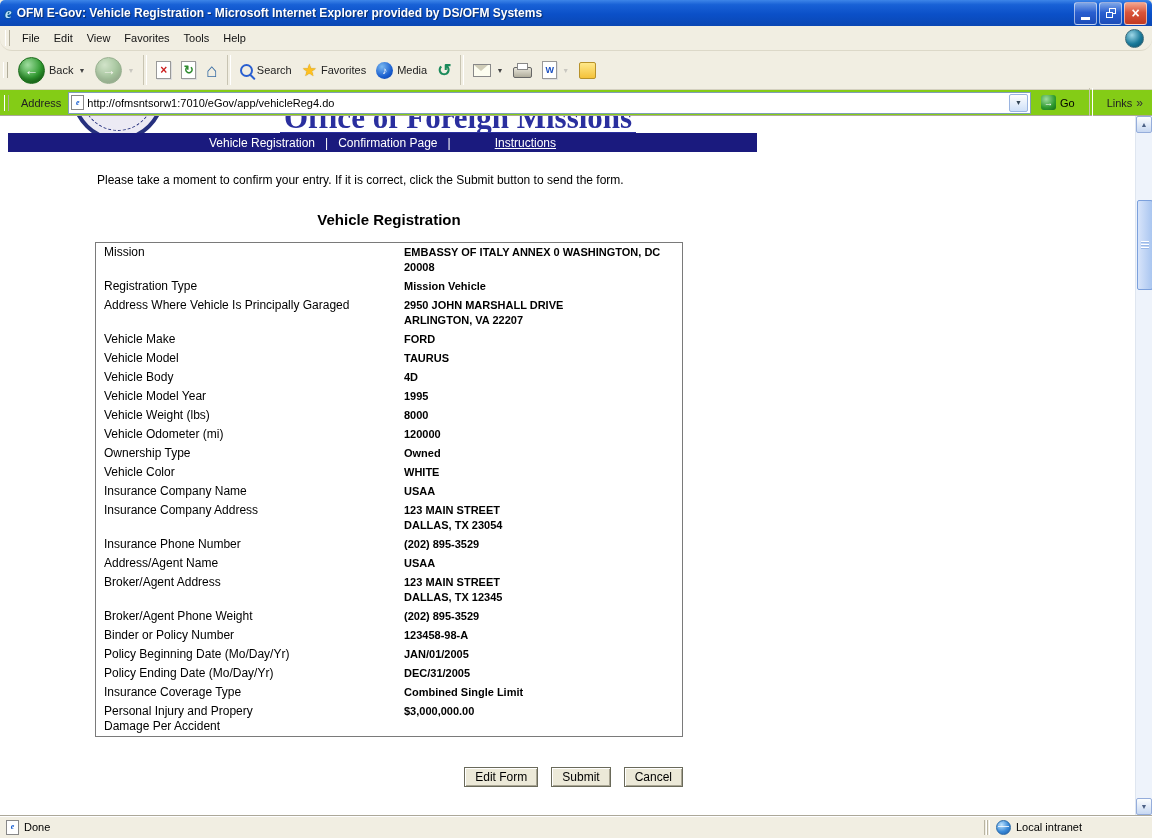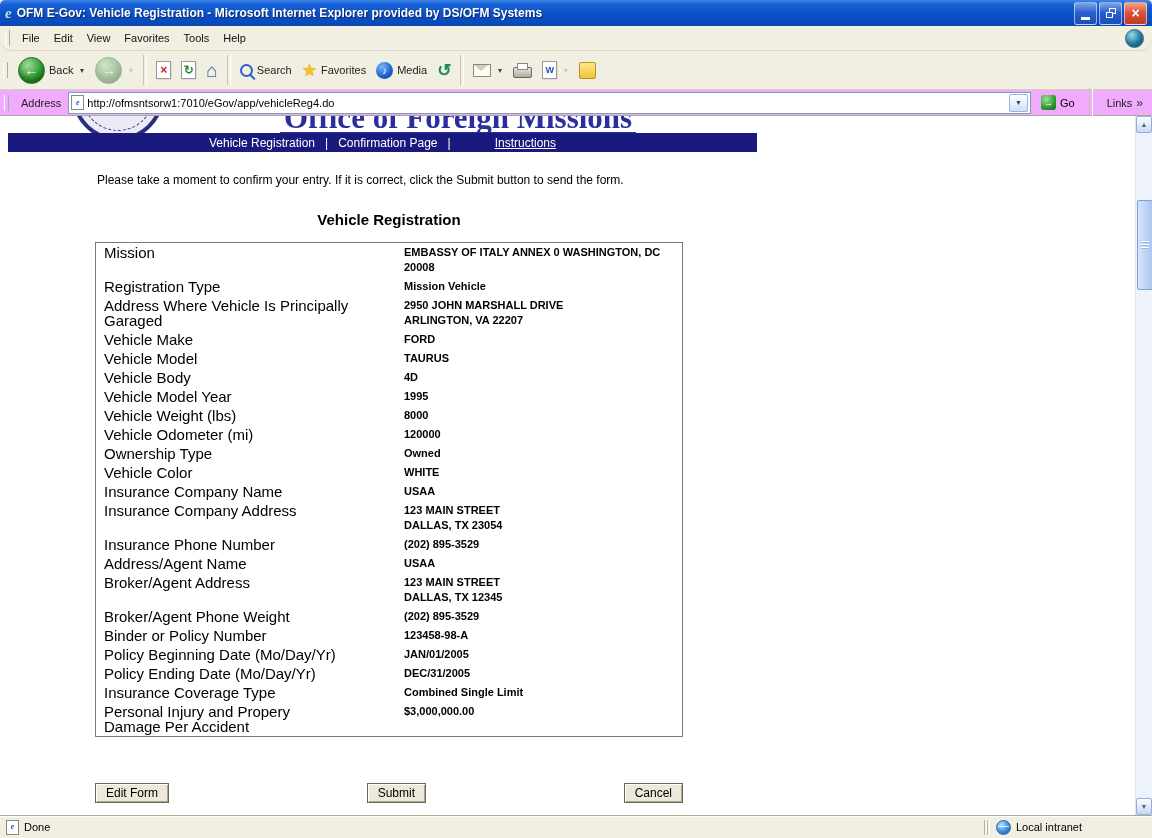--- a/index.html
+++ b/index.html
@@ -57,21 +57,21 @@
   .mail-icon{width:16px;height:11px;background:#fdfdf0;border:1px solid #888;position:relative;}
   .mail-icon::before{content:'';position:absolute;top:0;left:0;width:0;height:0;
     border-left:7px solid transparent;border-right:7px solid transparent;border-top:6px solid #d0cdb8;}
   .print-icon{width:17px;height:9px;background:linear-gradient(#e8e6da,#b0ac9c);border:1px solid #666;
     border-radius:2px;position:relative;margin-top:4px;}
   .print-icon::before{content:'';position:absolute;top:-5px;left:3px;width:9px;height:5px;background:#fff;border:1px solid #888;}
   .word-w{color:#1a4fc0;font-size:9px;font-weight:bold;}
   .discuss-icon{width:15px;height:15px;background:linear-gradient(#ffe88a,#f4c23a);border:1px solid #b8922a;border-radius:2px;}
 
   
-  .addressbar{height:25px;display:flex;align-items:center;background:#f0abfc;border-bottom:1px solid #aca899;
+  .addressbar{height:25px;display:flex;align-items:center;background:#84cc16;border-bottom:1px solid #aca899;
     font-size:11px;padding:0 3px;gap:4px;}
   .addr-label{color:#222;padding:0 3px;}
   .url-box{flex:1;display:flex;align-items:center;height:20px;background:#fff;border:1px solid #7f9db9;padding:0 2px;gap:3px;}
   .url-input{flex:1;border:none;outline:none;font:11px "Liberation Sans",sans-serif;height:16px;padding:0;background:transparent;}
   .combo-btn{width:17px;height:16px;background:linear-gradient(#fefefe,#cfe0f8);border:1px solid #9ab4e0;border-radius:2px;
     display:flex;align-items:center;justify-content:center;font-size:7px;color:#345;}
   .go-btn{display:flex;align-items:center;gap:4px;padding:1px 6px;}
   .go-icon{width:15px;height:15px;border-radius:3px;background:radial-gradient(circle at 35% 28%,#9fdc9f,#2e9a2e 60%,#156a15);
     color:#fff;font-size:9px;font-weight:bold;display:flex;align-items:center;justify-content:center;}
   .links-area{display:flex;align-items:center;gap:4px;padding:0 6px;color:#222;}
@@ -89,23 +89,23 @@
   .site-nav{margin-left:8px;width:749px;height:19px;background:var(--nav-bar,#1a1a7e);color:#fff;font-size:12px;
     display:flex;align-items:center;justify-content:center;}
   .nav-item{padding:0 10px;white-space:nowrap;}
   .nav-item.link{text-decoration:underline;padding-left:44px;}
   .nav-sep{color:#fff;}
   .confirm-text{margin:21px 0 0 97px;font-size:12px;color:#000;}
   .main{width:588px;margin:24px 0 0 95px;text-align:center;}
   .page-heading{font-size:15px;font-weight:bold;margin:0 0 14px 0;}
   .conf-table{width:100%;border:1px solid #7a7a7a;border-collapse:collapse;text-align:left;}
   .conf-table td{vertical-align:top;padding:2px 4px;line-height:15px;}
-  .field-label{width:292px;padding-left:8px !important;font-size:15px;white-space:pre-line;}
+  .field-label{width:292px;padding-left:8px !important;font-size:12px;white-space:pre-line;}
   .field-value{font-size:11px;font-weight:bold;white-space:pre-line;}
-  .form-buttons{margin-top:46px;display:flex;justify-content:space-between;gap:13px;}
+  .form-buttons{margin-top:30px;display:flex;justify-content:flex-end;gap:13px;}
   .form-buttons button{font:12px "Liberation Sans",sans-serif;padding:2px 10px;background:#ece9d8;color:#000;
     border:1px solid #6a6a5a;box-shadow:inset 1px 1px 0 #fff,inset -1px -1px 0 #a9a593;}
 
   
   .vscroll{width:17px;background:#eef3fb;display:flex;flex-direction:column;border-left:1px solid #dfe6f0;box-sizing:border-box;}
   .sb-btn{height:17px;background:linear-gradient(180deg,#fdfefe,#c7d8f2);border:1px solid #95addb;border-radius:2px;
     display:flex;align-items:center;justify-content:center;font-size:7px;color:#4d6185;box-sizing:border-box;}
   .sb-track{flex:1;position:relative;}
   .sb-thumb{position:absolute;top:67px;left:1px;width:14px;height:88px;border:1px solid #7ba0dc;border-radius:2px;
     background:linear-gradient(90deg,#d7e4fa,#aac6f0);}

